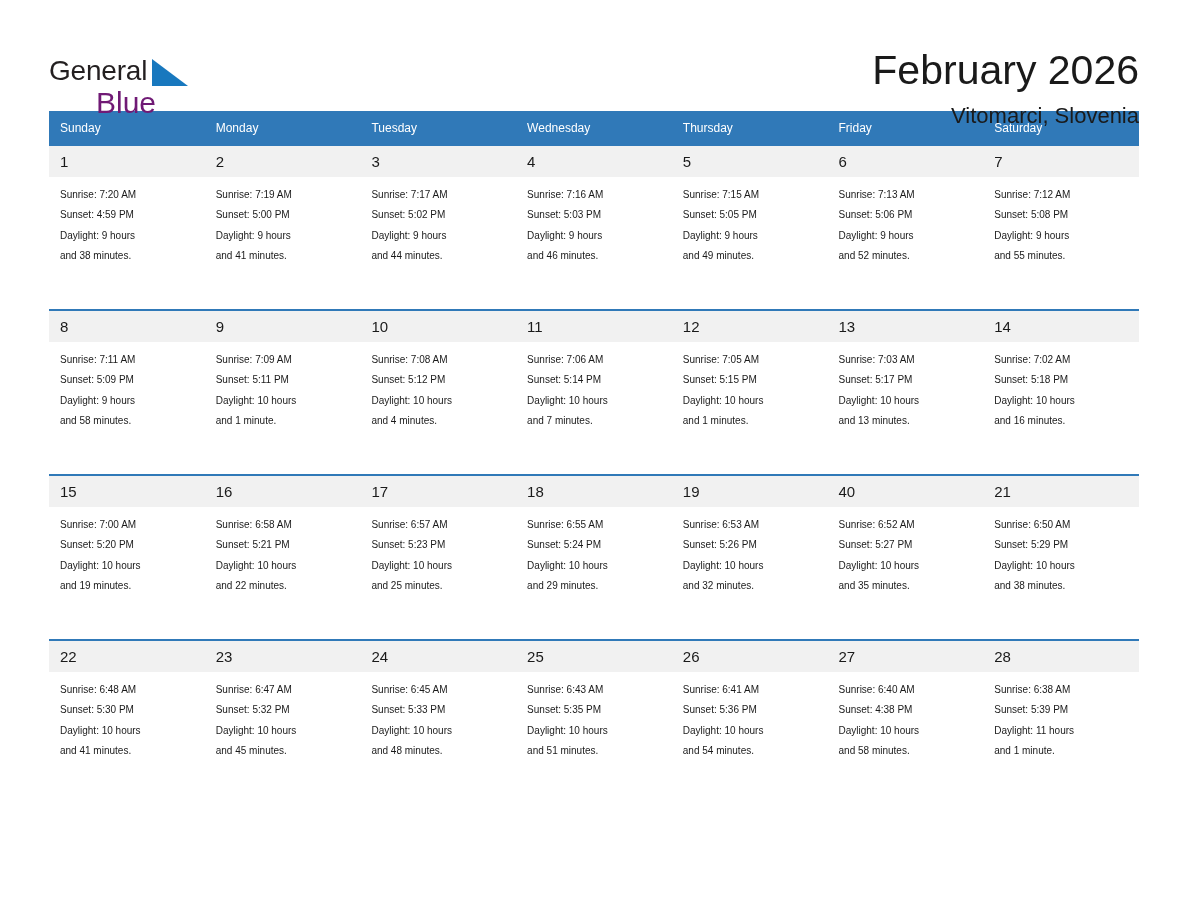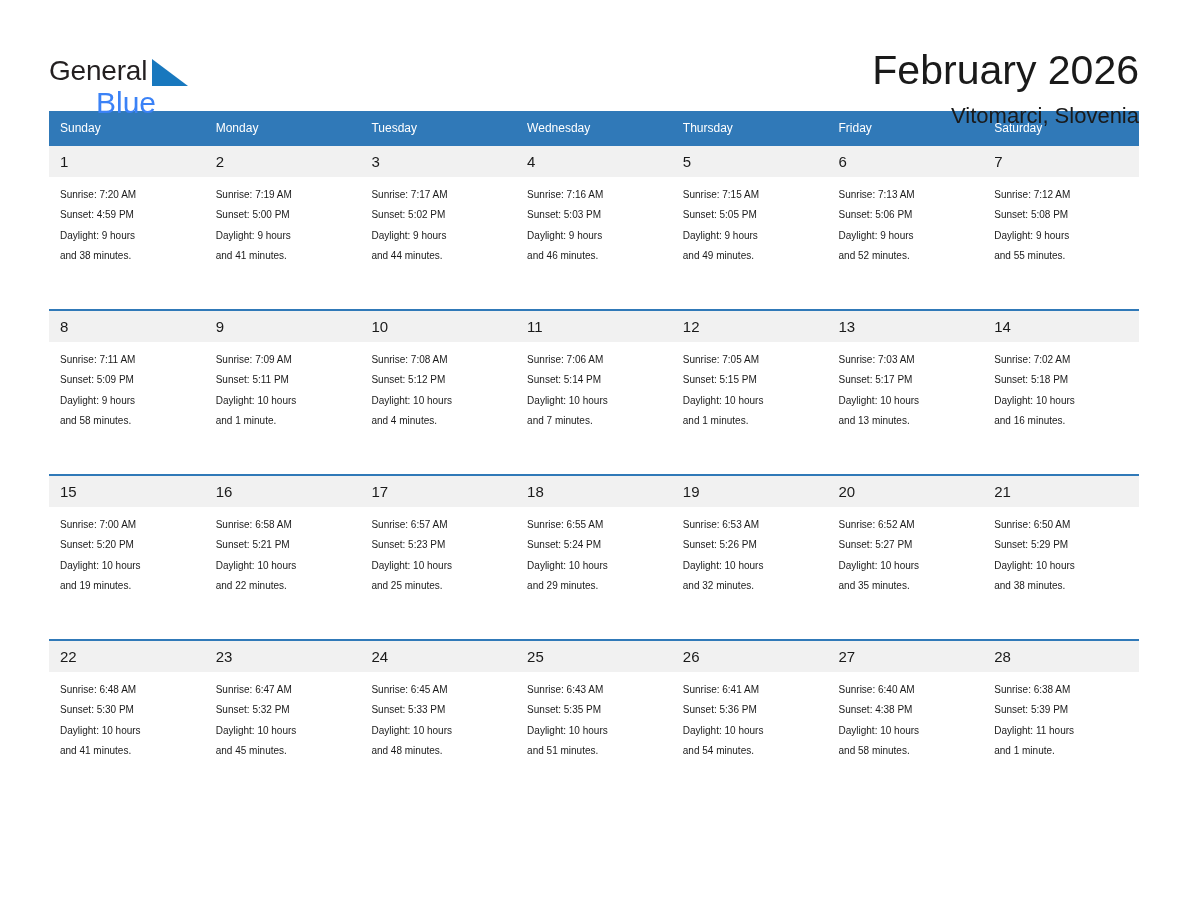--- a/index.html
+++ b/index.html
@@ -49,21 +49,21 @@
     left: 103px;
     top: 12px;
     width: 0;
     height: 0;
     border-left: 36px solid #1878be;
     border-top: 27px solid transparent;
   }
   .brand-line2 {
     font-size: 30px;
     line-height: 30px;
-    color: #3b82f6;
+    color: #701a75;
     margin-left: 47px;
     margin-top: 1px;
     font-weight: 400;
   }
   .title-block {
     text-align: right;
     padding-top: 0px;
   }
   .cal-title {
     font-size: 41px;
@@ -386,21 +386,21 @@
           <div class="cell-body">
             <div>Sunrise: 6:53 AM</div>
             <div>Sunset: 5:26 PM</div>
             <div>Daylight: 10 hours</div>
             <div>and 32 minutes.</div>
           </div>
         </div>
           </td>
         <td>
             <div class="cell-inner">
-          <div class="daynum">20</div>
+          <div class="daynum">40</div>
           <div class="cell-body">
             <div>Sunrise: 6:52 AM</div>
             <div>Sunset: 5:27 PM</div>
             <div>Daylight: 10 hours</div>
             <div>and 35 minutes.</div>
           </div>
         </div>
           </td>
         <td>
             <div class="cell-inner">

